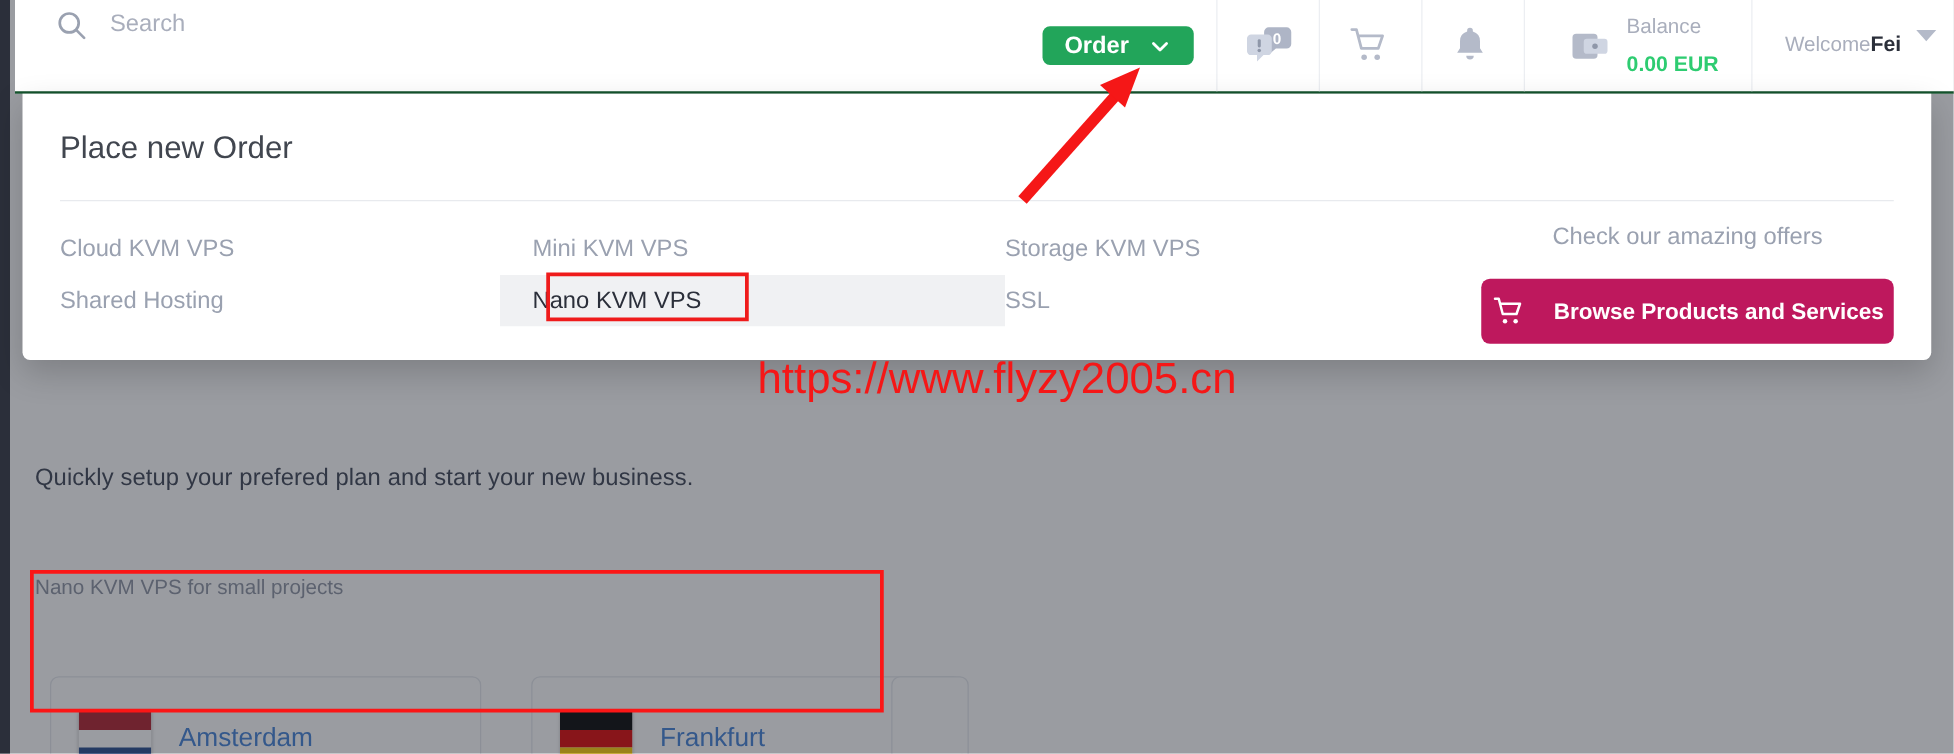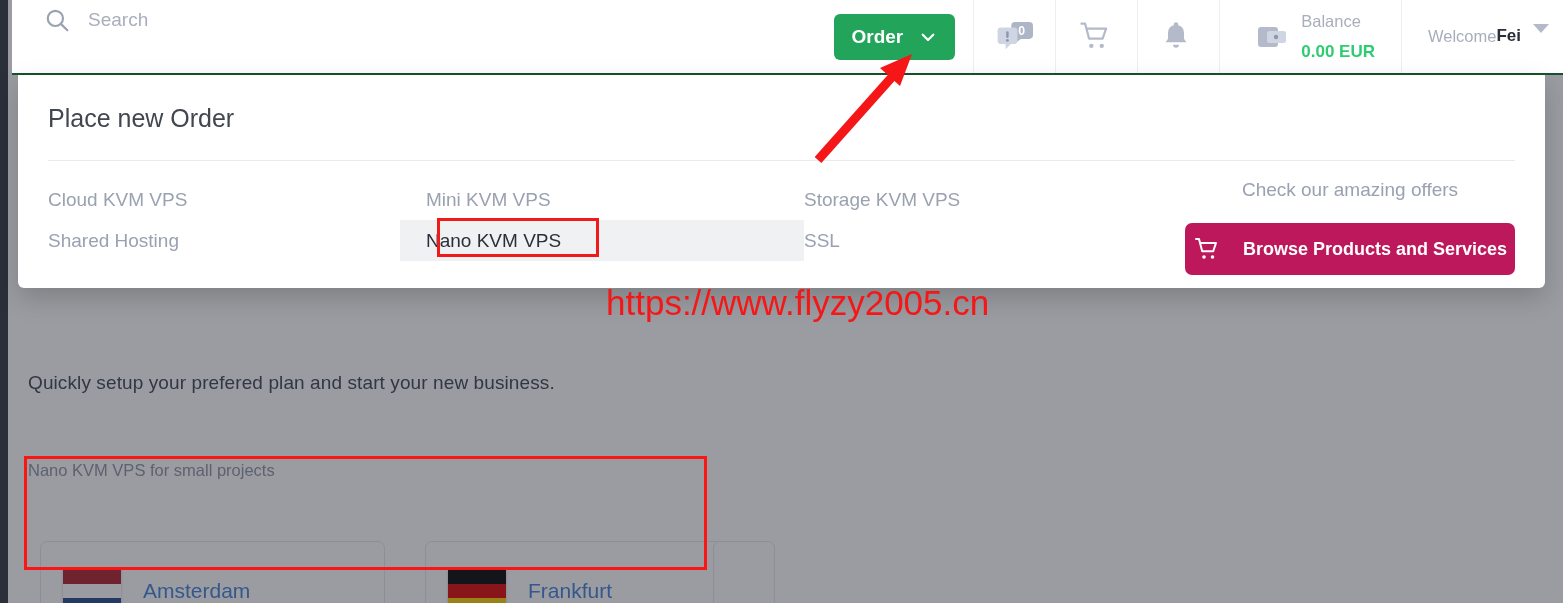--- a/index.html
+++ b/index.html
@@ -67,21 +67,21 @@
   .search-input {
     border: none; outline: none; background: transparent;
     font-family: "Liberation Sans", sans-serif; font-size: 19px; color: #3a4151;
     width: 560px; height: 40px;
   }
   .search-input::placeholder { color: #a9aebc; }
 
   .order-btn {
     align-self: center; margin-right: 18px;
     background: #22a55a; color: #fff; border: none; border-radius: 6px;
-    height: 46px; min-width: 120px; padding: 0 18px;
+    height: 31px; min-width: 120px; padding: 0 18px;
     display: flex; align-items: center; gap: 16px;
     font-family: "Liberation Sans", sans-serif; font-size: 19px; font-weight: bold;
     cursor: pointer;
   }
   .order-btn .chev { width: 18px; height: 18px; }
 
   .hdr-cell {
     display: flex; align-items: center; justify-content: center;
     border-left: 1px solid #eceef2; height: 100%;
   }

